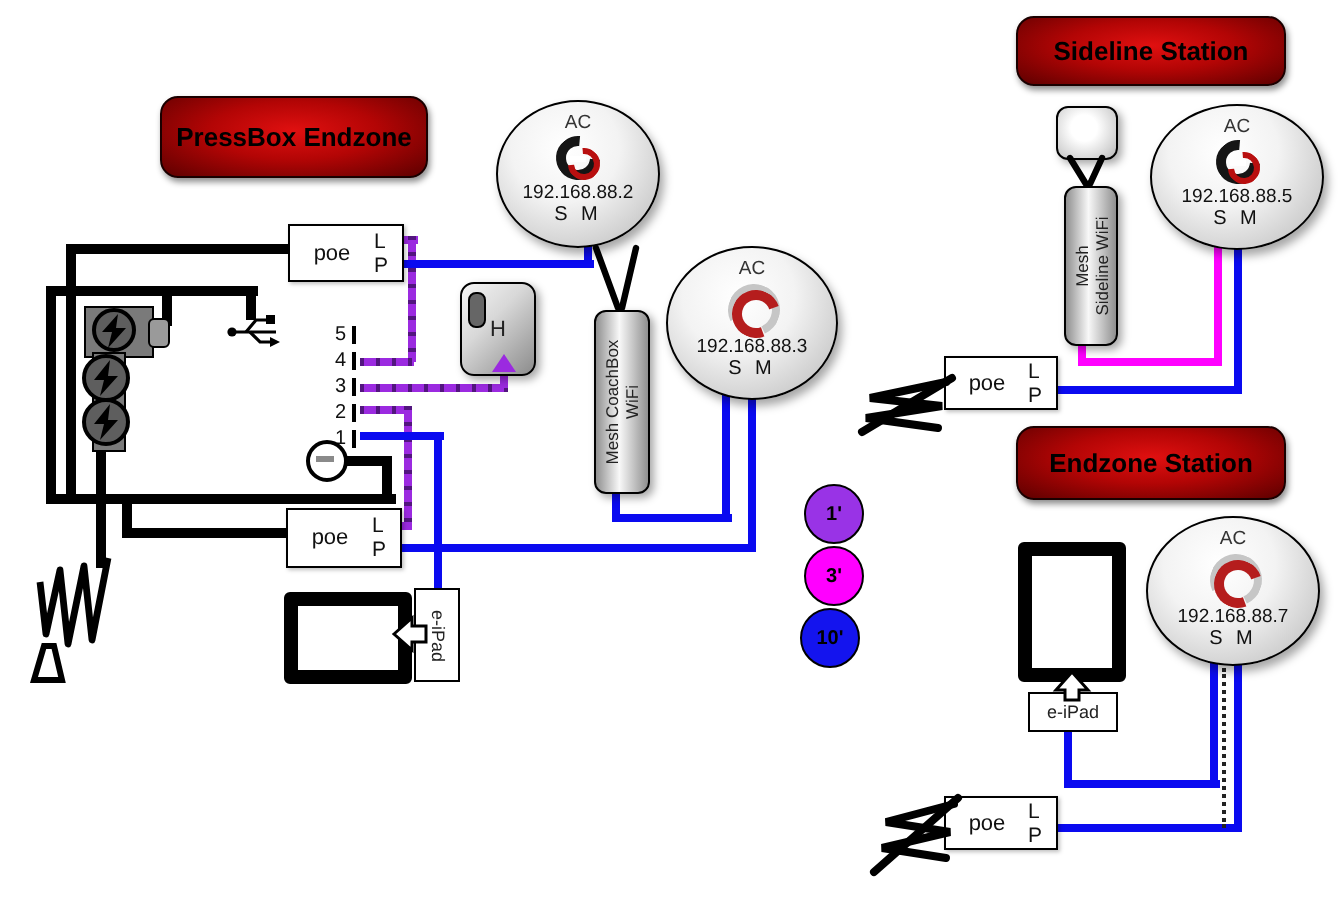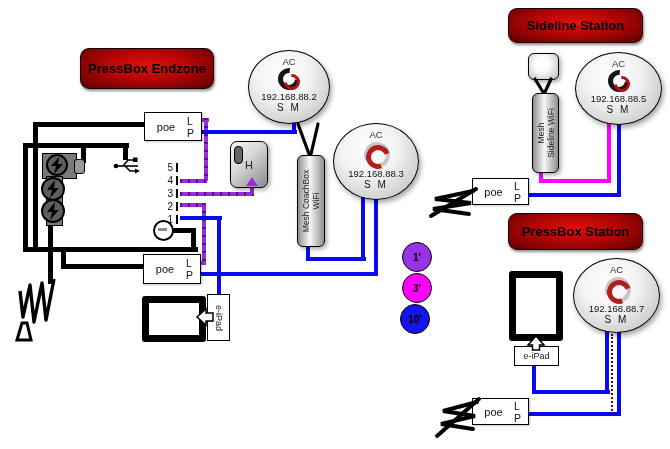--- a/index.html
+++ b/index.html
@@ -139,21 +139,21 @@
 
   <div class="dotline" style="left:611px;top:334px;height:80px"></div>
 
   <div class="station" style="left:80px;top:48px;width:132px;height:39px">
     <span>PressBox Endzone</span>
   </div>
   <div class="station" style="left:508px;top:8px;width:133px;height:33px">
     <span>Sideline Station</span>
   </div>
   <div class="station" style="left:508px;top:213px;width:133px;height:35px">
-    <span>PressBox Station</span>
+    <span>Endzone Station</span>
   </div>
 
   <div class="ports" style="left:148px;top:161px;width:30px">
     <div class="port-row">
         <span>5</span>
         <i class="tick"></i>
       </div>
     <div class="port-row">
         <span>4</span>
         <i class="tick"></i>

